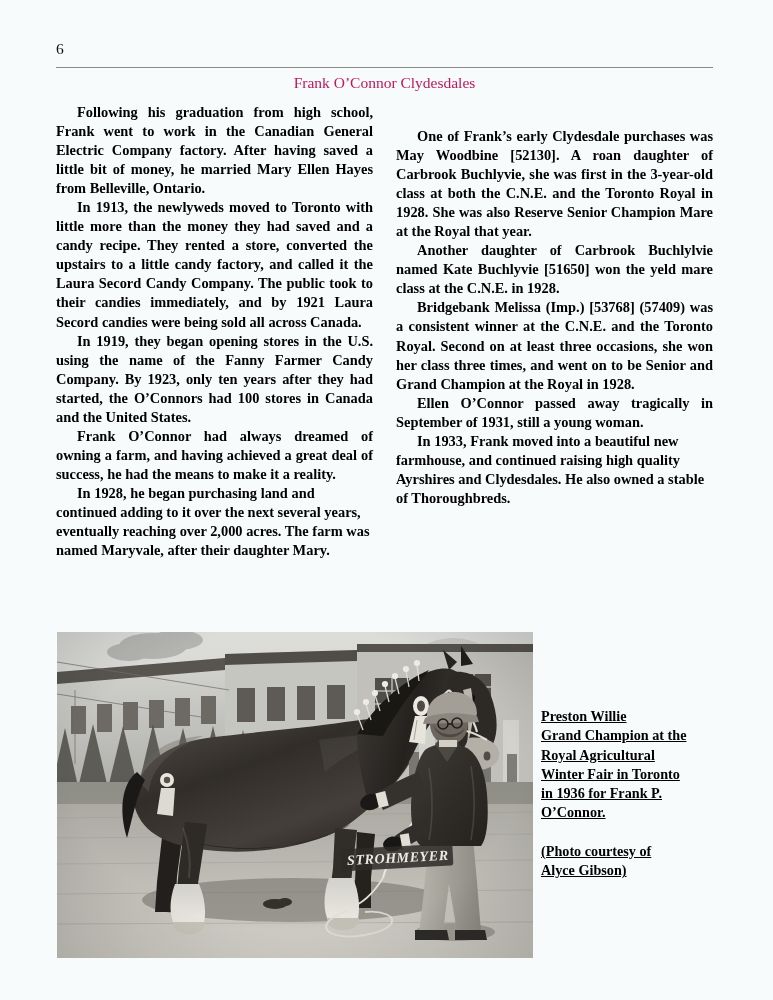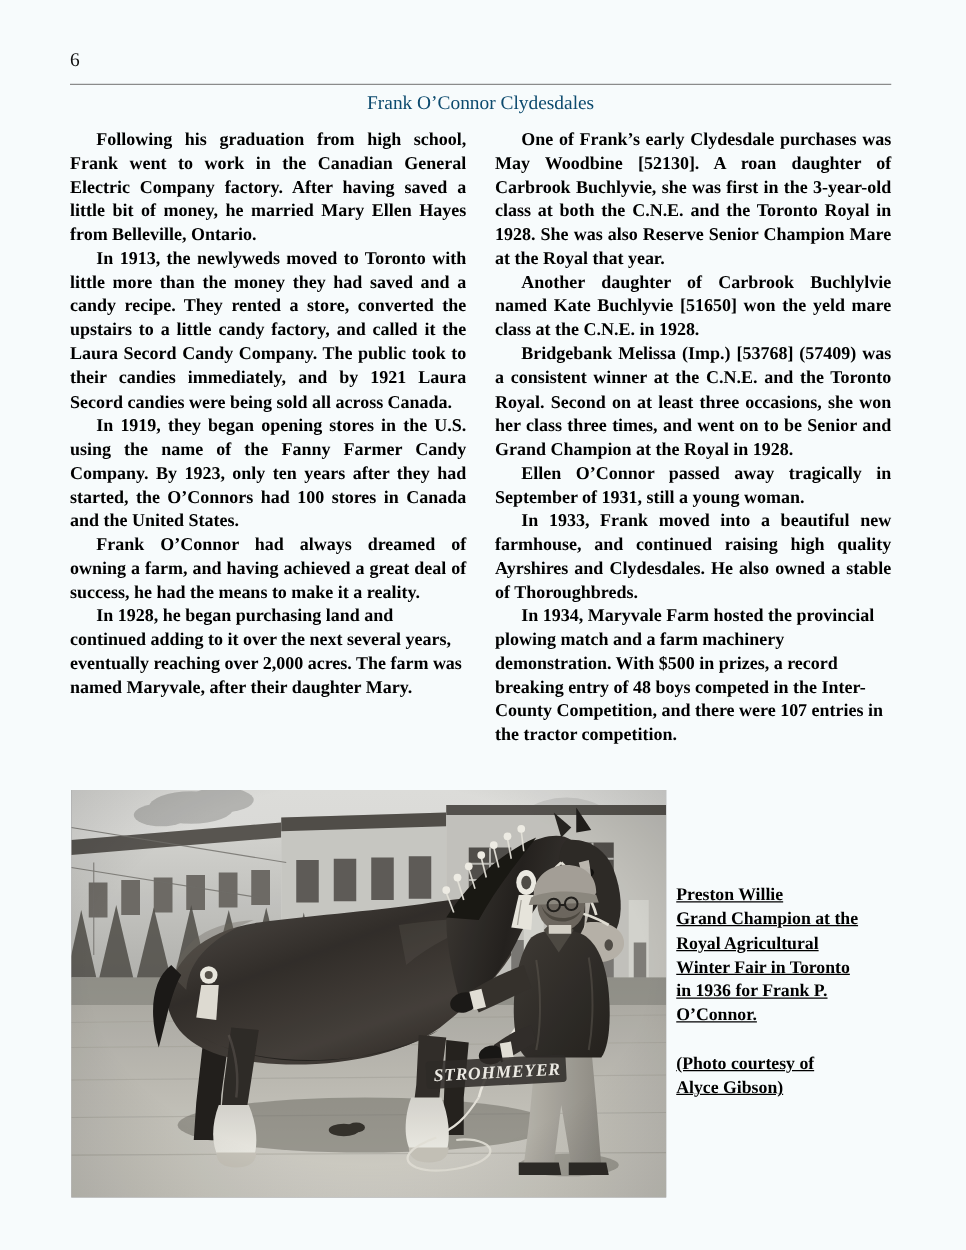--- a/index.html
+++ b/index.html
@@ -42,38 +42,38 @@
     background: #8b8b8b;
   }
   .running-title {
     position: absolute;
     left: 56px;
     top: 73px;
     width: 657px;
     text-align: center;
     font-size: 15.5px;
     line-height: 19px;
-    color: #0c4a6e;
+    color: #be185d;
   }
 
   
   .col {
     position: absolute;
     top: 103px;
     width: 317px;
     font-size: 14.4px;
     line-height: 19.05px;
     font-weight: bold;
     text-align: justify;
     text-justify: inter-word;
     color: #000;
     -webkit-font-smoothing: antialiased;
   }
   .col.left  { left: 56px;  }
-  .col.right { left: 396px; }
+  .col.right { left: 396px; margin-top: 24px; }
 
   .col p {
     margin: 0;
     text-indent: 21px;
     hyphens: none;
   }
   .col p:last-child { text-align: left; }
 
   
   .photo {
@@ -121,21 +121,20 @@
     <p>Frank O’Connor had always dreamed of owning a farm, and having achieved a great deal of success, he had the means to make it a reality.</p>
     <p>In 1928, he began purchasing land and continued adding to it over the next several years, eventually reaching over 2,000 acres. The farm was named Maryvale, after their daughter Mary.</p>
   </div>
 
   <div class="col right">
     <p>One of Frank’s early Clydesdale purchases was May Woodbine [52130]. A roan daughter of Carbrook Buchlyvie, she was first in the 3-year-old class at both the C.N.E. and the Toronto Royal in 1928. She was also Reserve Senior Champion Mare at the Royal that year.</p>
     <p>Another daughter of Carbrook Buchlylvie named Kate Buchlyvie [51650] won the yeld mare class at the C.N.E. in 1928.</p>
     <p>Bridgebank Melissa (Imp.) [53768] (57409) was a consistent winner at the C.N.E. and the Toronto Royal. Second on at least three occasions, she won her class three times, and went on to be Senior and Grand Champion at the Royal in 1928.</p>
     <p>Ellen O’Connor passed away tragically in September of 1931, still a young woman.</p>
     <p>In 1933, Frank moved into a beautiful new farmhouse, and continued raising high quality Ayrshires and Clydesdales. He also owned a stable of Thoroughbreds.</p>
-    <p>In 1934, Maryvale Farm hosted the provincial plowing match and a farm machinery demonstration. With $500 in prizes, a record breaking entry of 48 boys competed in the Inter-County Competition, and there were 107 entries in the tractor competition.</p>
   </div>
 
   <div class="photo">
     <svg width="476" height="326" viewBox="0 0 476 326" xmlns="http://www.w3.org/2000/svg">
       <defs>
         <linearGradient id="skyG" x1="0" y1="0" x2="0" y2="1">
           <stop offset="0%" stop-color="#e2e2e0"></stop>
           <stop offset="100%" stop-color="#cfcfcd"></stop>
         </linearGradient>
         <linearGradient id="bldgG" x1="0" y1="0" x2="0" y2="1">

